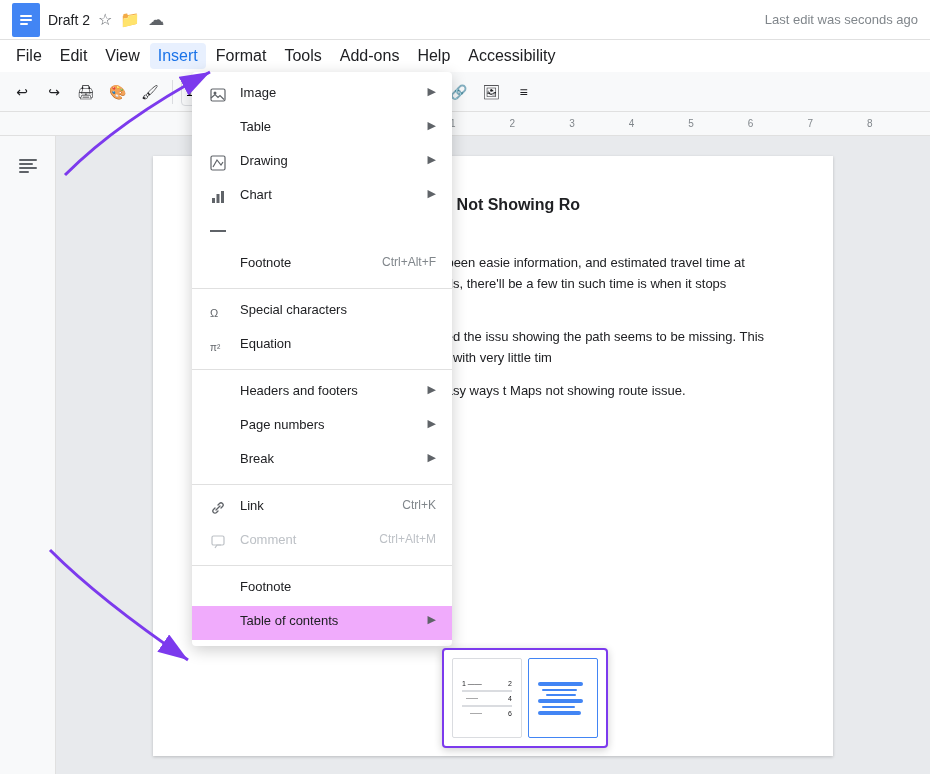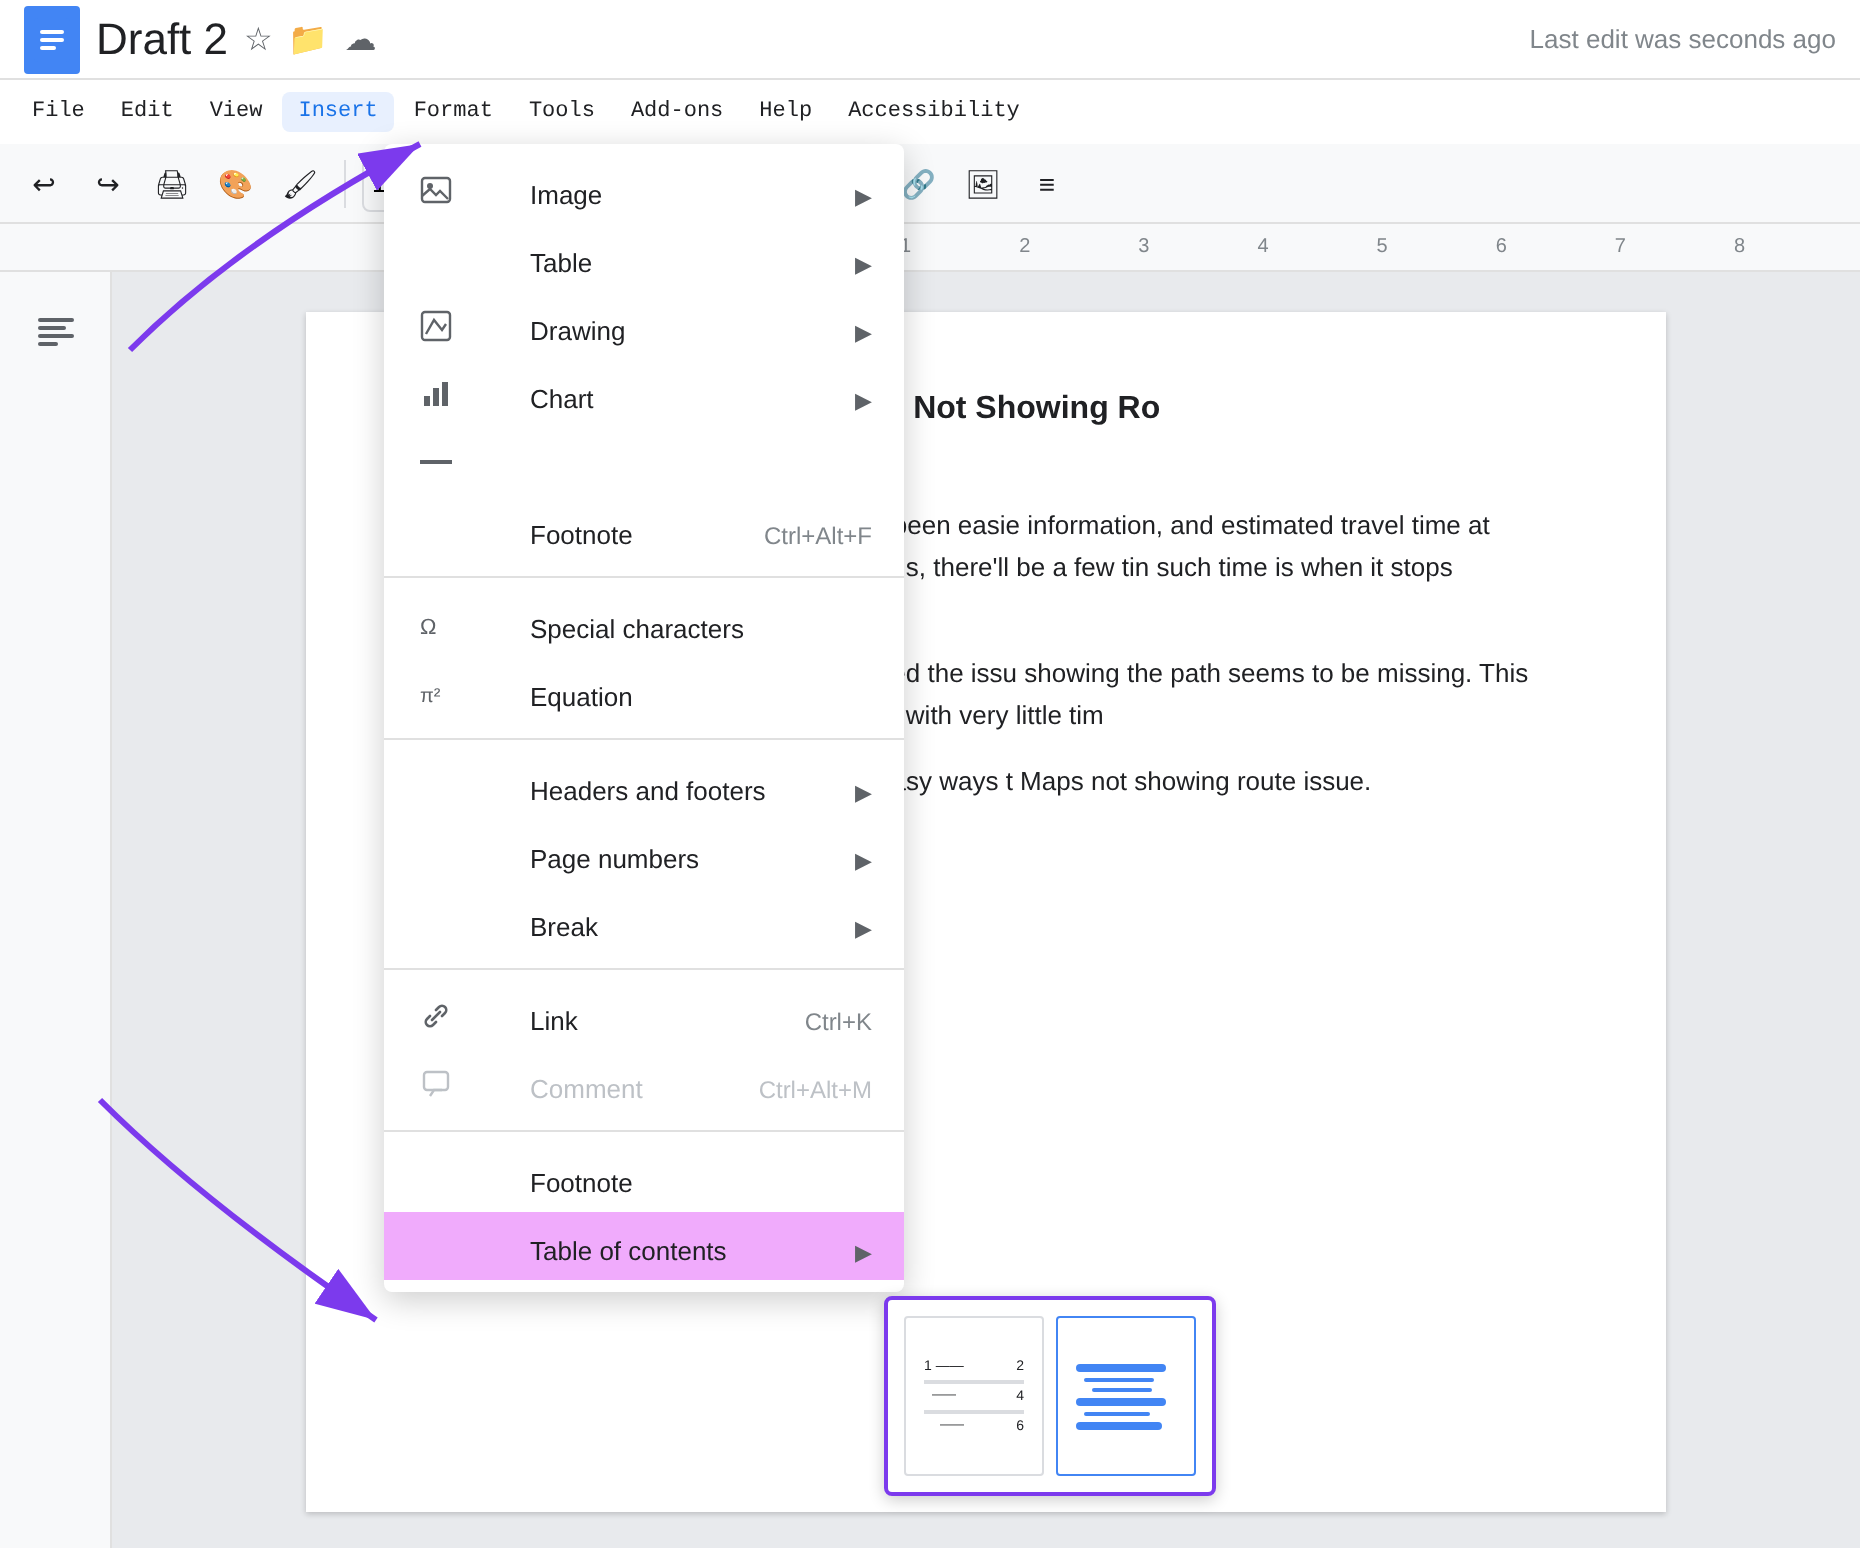--- a/index.html
+++ b/index.html
@@ -28,21 +28,21 @@
       background: #4285f4;
       border-radius: 2px;
       display: flex;
       align-items: center;
       justify-content: center;
       color: white;
       font-size: 16px;
       margin-right: 8px;
     }
     .doc-title {
-      font-size: 22px;
+      font-size: 14px;
       color: #202124;
       margin-right: 8px;
     }
     .title-icons {
       display: flex;
       align-items: center;
       gap: 8px;
       color: #5f6368;
       font-size: 16px;
     }
@@ -57,24 +57,23 @@
       display: flex;
       align-items: center;
       background: #fff;
       padding: 2px 8px;
       height: 32px;
       gap: 2px;
     }
     .menu-item {
       padding: 4px 8px;
       color: #202124;
-      font-size: 11px;
+      font-size: 16px;
       border-radius: 4px;
       cursor: pointer;
-      font-family: Liberation Mono, monospace;
     }
     .menu-item:hover, .menu-item.active {
       background: #e8eaed;
     }
     .menu-item.active {
       background: #e8f0fe;
       color: #1a73e8;
     }
 
     
@@ -206,27 +205,26 @@
       left: 192px;
       background: #fff;
       border-radius: 4px;
       box-shadow: 0 4px 16px rgba(0,0,0,0.2);
       width: 260px;
       padding: 6px 0;
       z-index: 200;
     }
     .menu-entry {
       display: flex;
-      align-items: flex-end;
+      align-items: flex-start;
       padding: 7px 16px;
       cursor: pointer;
       color: #202124;
       font-size: 13px;
       position: relative;
-      gap: 25px;
     }
     .menu-entry.highlighted {
       background: #f0abfc;
     }
     .menu-entry .entry-icon {
       width: 20px;
       height: 20px;
       margin-right: 12px;
       display: flex;
       align-items: center;

